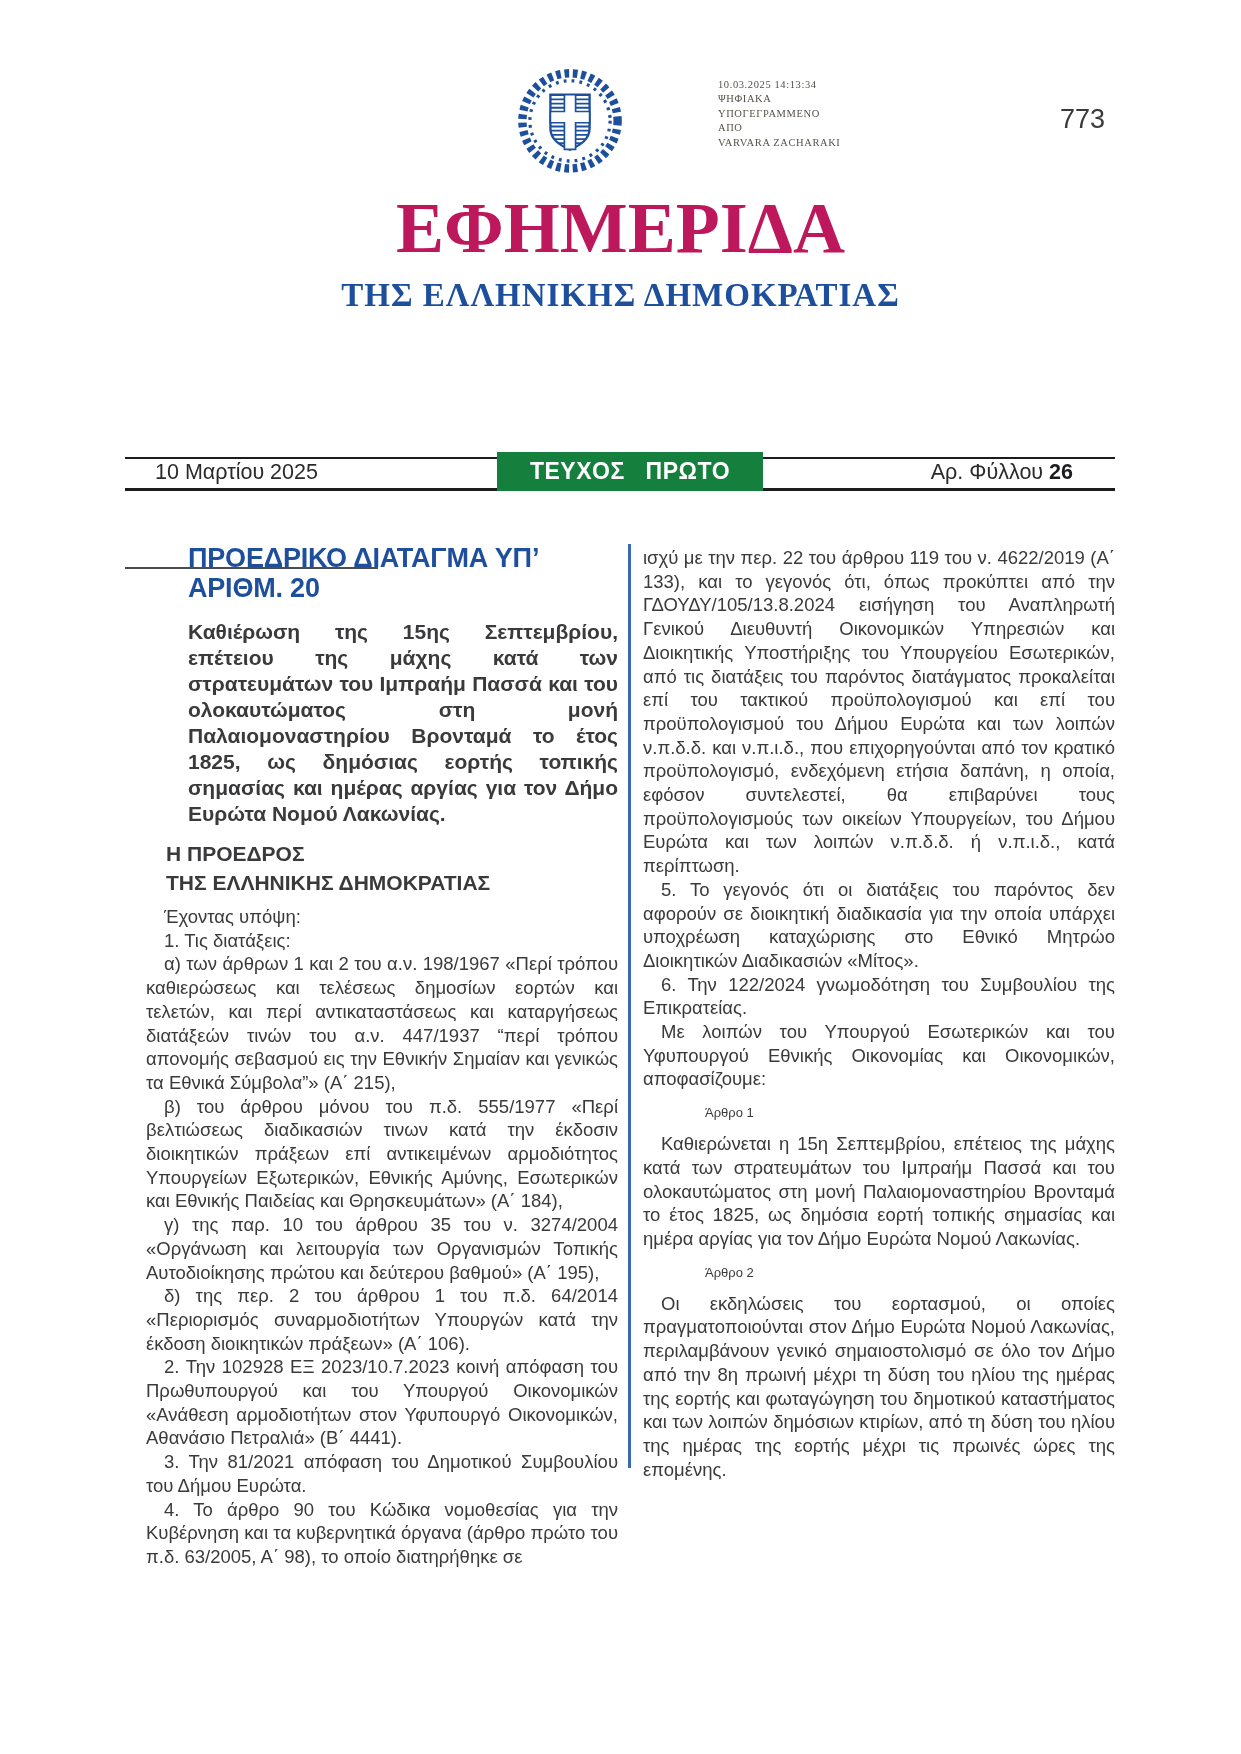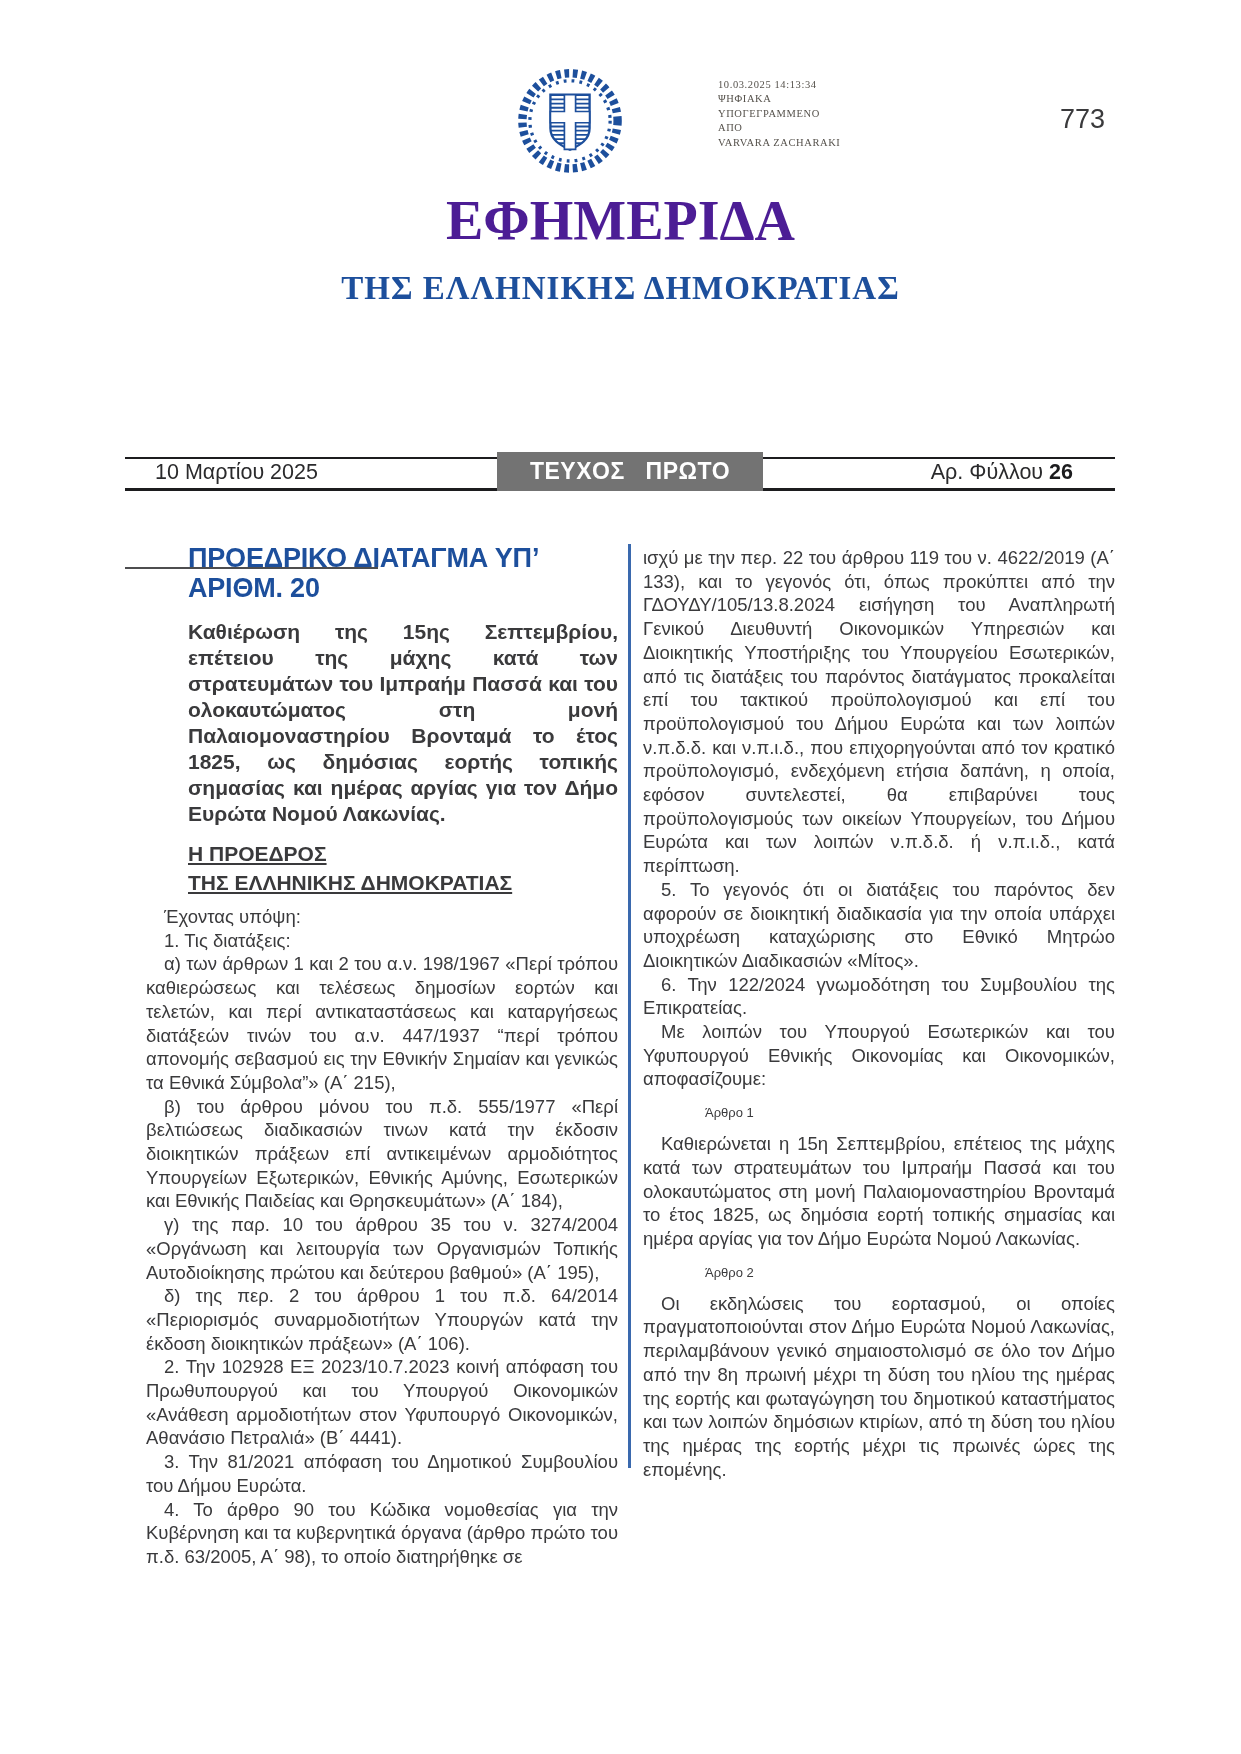--- a/index.html
+++ b/index.html
@@ -19,54 +19,54 @@
   .page-number{
     position:absolute;right:136px;top:104px;
     font-size:27px;color:#3a3a3c;
   }
   .emblem{position:absolute;left:514px;top:62px;width:112px;height:114px;}
   .masthead{
     position:absolute;left:0;top:188px;width:100%;text-align:center;
     font-family:"Liberation Serif","DejaVu Serif",serif;font-weight:bold;
   }
   .masthead .title{
-    font-size:56px;line-height:66px;color:#4c1d95;letter-spacing:0;
-    margin:0;
+    font-size:72px;line-height:66px;color:#be185d;letter-spacing:0;
+    margin:7px;
   }
   .masthead .subtitle{
     margin-top:16px;font-size:33px;line-height:36px;color:#1d4f9c;letter-spacing:1px;
   }
   
   .issue-bar{position:absolute;left:125px;top:452px;width:990px;height:39px;}
   .issue-bar .rule-top{position:absolute;left:0;right:0;top:5px;height:1.8px;background:#1c1c1e;}
   .issue-bar .rule-bottom{position:absolute;left:0;right:0;bottom:0;height:3px;background:#1c1c1e;}
   .issue-bar .date{position:absolute;left:30px;top:8px;font-size:21.5px;color:#2a2a2c;}
   .issue-type-badge{
     position:absolute;left:372px;top:0;width:266px;height:39px;
-    background:#737373;color:#ffffff;font-weight:bold;font-size:23px;
+    background:#15803d;color:#ffffff;font-weight:bold;font-size:23px;
     display:flex;align-items:center;justify-content:center;
     word-spacing:14px;letter-spacing:.5px;
   }
   .issue-no{position:absolute;right:42px;top:8px;font-size:21.5px;color:#2a2a2c;}
   .issue-no b{font-weight:bold;color:#1c1c1e;}
   
   .columns{position:absolute;left:125px;top:540px;width:990px;height:940px;}
   .col-divider{position:absolute;left:503px;top:4px;width:2.5px;height:924px;background:#3a69ae;}
   .col-left{position:absolute;left:21px;top:0;width:472px;}
   .col-right{position:absolute;left:518px;top:6px;width:472px;}
   .decree-heading{
     margin:3px 0 16px 42px;font-size:27px;line-height:30px;font-weight:bold;
     color:#1d4f9c;letter-spacing:-.2px;
   }
   .heading-underline{position:absolute;left:-21px;top:27px;width:253px;height:2px;background:#4d4d4f;}
   .decree-summary{
     margin:11px 0 0 42px;width:430px;font-weight:bold;font-size:21px;line-height:26px;
     text-align:justify;color:#3a3a3c;
   }
-  .issuer{margin:12px 0 0 42px;font-weight:bold;font-size:21px;line-height:29px;color:#3a3a3c;text-decoration:underline;}
+  .issuer{margin:12px 0 0 20px;font-weight:bold;font-size:21px;line-height:29px;color:#3a3a3c;}
   .paras{margin-top:8px;}
   .paras p, .col-right p{
     margin:0;font-size:18.5px;line-height:23.7px;text-align:justify;
     text-indent:18px;color:#3a3a3c;hyphens:auto;
   }
   .col-right p.no-indent{text-indent:0;}
   .article-title{
     margin:10px 0 7px 62px;font-size:13px;line-height:24px;color:#3a3a3c;
   }
 </style>

